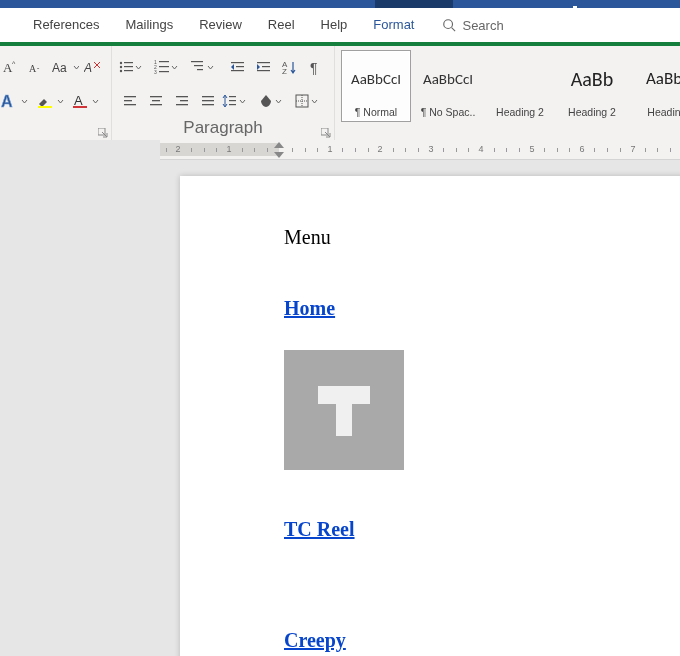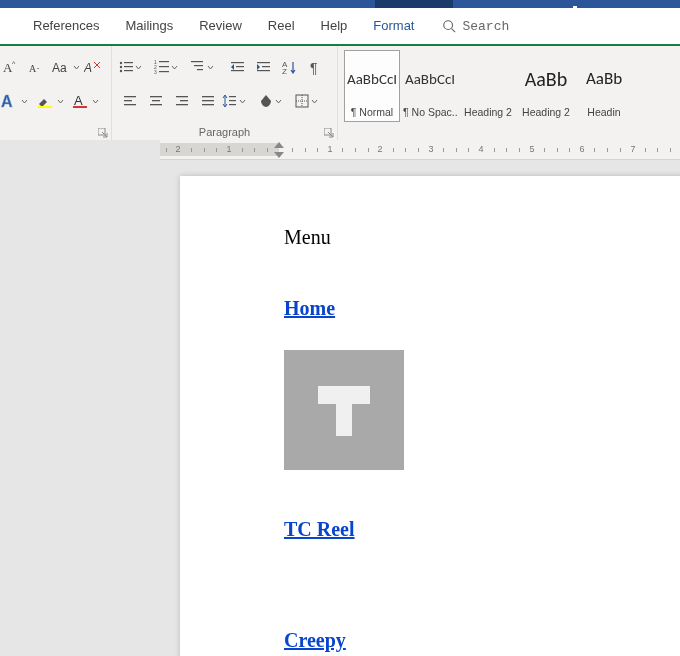--- a/index.html
+++ b/index.html
@@ -33,38 +33,37 @@
     width: 4px;
     height: 2px;
     background: #fff;
   }
   .menubar {
     height: 38px;
     background: #ffffff;
     display: flex;
     align-items: center;
     padding-left: 20px;
-    border-bottom: 2px solid #15803d;
+    border-bottom: 4px solid #15803d;
   }
   .menubar .tab {
     padding: 0 13px;
     height: 38px;
     line-height: 38px;
     font-size: 13px;
     color: #444;
     cursor: pointer;
   }
   .menubar .tab.active { color: #2b579a; }
   .menubar .search {
     display: flex;
     align-items: center;
     margin-left: 15px;
     color: #666;
     font-size: 13px;
-    font-family: Liberation Mono, monospace;
   }
   .menubar .search svg { margin-right: 6px; }
   .ribbon {
     height: 94px;
     background: #f3f2f1;
     display: flex;
     position: relative;
   }
   .group-font {
     width: 112px;
@@ -98,21 +97,21 @@
     border-radius: 2px;
   }
   .dd { width: 34px; justify-content: flex-start; }
   .chev { margin-left:1px; }
   .group-label {
     position: absolute;
     bottom: 2px;
     left: 0;
     right: 0;
     text-align: center;
-    font-size: 11px;
+    font-size: 17px;
     color: #666;
   }
   .launcher {
     position: absolute;
     right: 3px;
     bottom: 3px;
     width: 10px;
     height: 10px;
     cursor: pointer;
   }
@@ -130,21 +129,21 @@
     gap: 2px;
   }
   .group-styles {
     flex: 1;
     height: 94px;
     padding: 4px 0 0 6px;
     display: flex;
     gap: 2px;
   }
   .style-tile {
-    width: 56px;
+    width: 70px;
     height: 72px;
     border: 1px solid transparent;
     text-align: center;
     cursor: pointer;
     display: flex;
     flex-direction: column;
     justify-content: flex-end;
     padding-bottom: 3px;
     background: #f3f2f1;
   }

